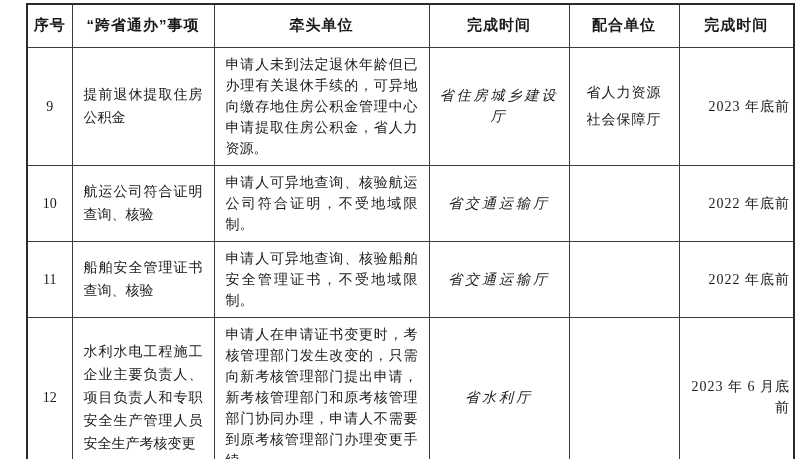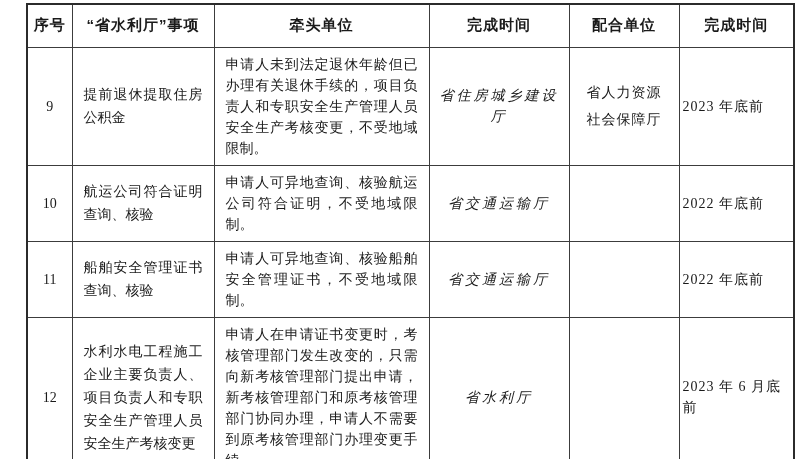--- a/index.html
+++ b/index.html
@@ -70,53 +70,53 @@
     font-style: italic;
   }
   td.cell-support {
     text-align: center;
     letter-spacing: 1px;
     white-space: pre-line;
     line-height: 27px;
     padding: 0 3px;
   }
   td.cell-deadline {
-    text-align: left;
+    text-align: right;
     letter-spacing: 1px;
     padding: 0 3px;
   }
 </style>
 </head>
 <body>
 
 <div class="page">
   <table class="doc-table">
     <colgroup>
       <col style="width:45px">
       <col style="width:142px">
       <col style="width:215px">
       <col style="width:140px">
       <col style="width:110px">
       <col style="width:115px">
     </colgroup>
     <thead>
       <tr>
         <th>序号</th>
-        <th>“省水利厅”事项</th>
+        <th>“跨省通办”事项</th>
         <th>牵头单位</th>
         <th>完成时间</th>
         <th>配合单位</th>
         <th>完成时间</th>
       </tr>
     </thead>
     <tbody>
       <tr class="row-9">
         <td class="cell-no">9</td>
         <td class="cell-item">提前退休提取住房公积金</td>
-        <td class="cell-scenario">申请人未到法定退休年龄但已办理有关退休手续的，项目负责人和专职安全生产管理人员安全生产考核变更，不受地域限制。</td>
+        <td class="cell-scenario">申请人未到法定退休年龄但已办理有关退休手续的，可异地向缴存地住房公积金管理中心申请提取住房公积金，省人力资源。</td>
         <td class="cell-lead">省住房城乡建设厅</td>
         <td class="cell-support">省人力资源
 社会保障厅</td>
         <td class="cell-deadline">2023 年底前</td>
       </tr>
       <tr class="row-10">
         <td class="cell-no">10</td>
         <td class="cell-item">航运公司符合证明查询、核验</td>
         <td class="cell-scenario">申请人可异地查询、核验航运公司符合证明，不受地域限制。</td>
         <td class="cell-lead">省交通运输厅</td>

